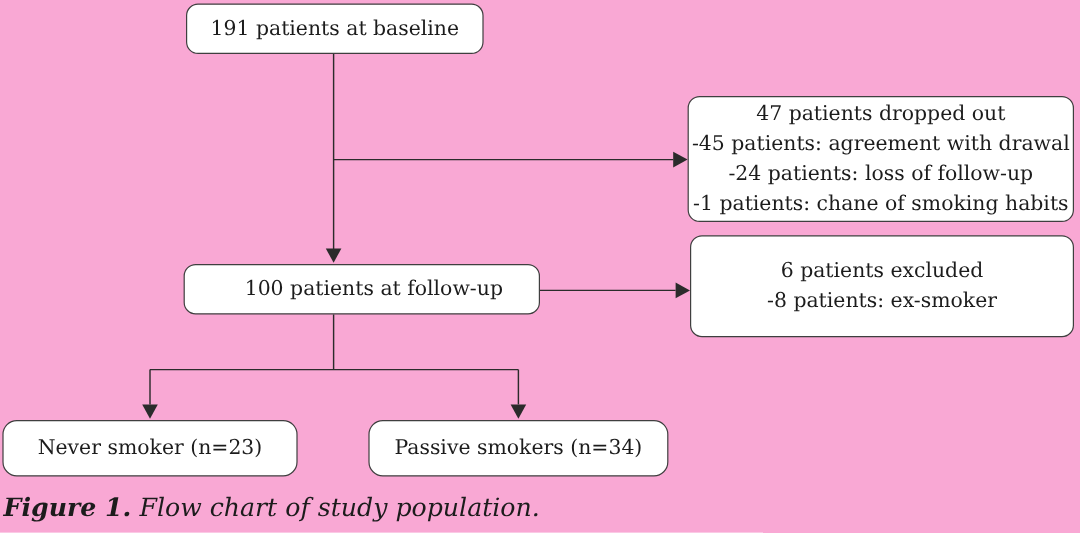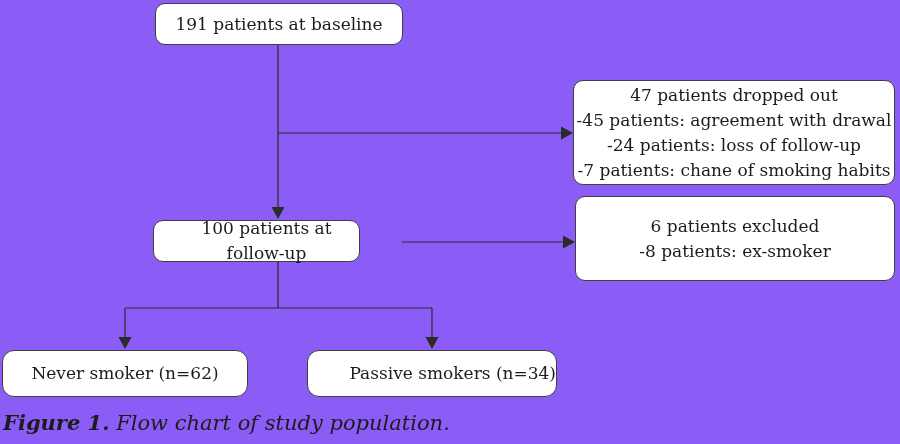--- a/index.html
+++ b/index.html
@@ -1,20 +1,20 @@
 <!DOCTYPE html>
 <html><head>
 <meta charset="utf-8">
 <style>
   html, body { margin: 0; padding: 0; background: #ffffff; }
   .stage {
     position: relative;
     width: 900px;
     height: 444px;
-    background: #8b5cf6;
+    background: #f9a8d4;
     font-family: "DejaVu Serif", serif;
     color: #1c1c1c;
     overflow: hidden;
   }
   svg.connectors {
     position: absolute;
     left: 0; top: 0;
     width: 900px; height: 444px;
   }
   .box {
@@ -26,24 +26,24 @@
     display: flex;
     flex-direction: column;
     align-items: center;
     justify-content: center;
     text-align: center;
     font-size: 17px;
     line-height: 25px;
   }
   .box-baseline { left: 155px; top: 3px;   width: 248px; height: 42px; }
   .box-dropped  { left: 573px; top: 80px;  width: 322px; height: 105px; }
-  .box-followup { left: 153px; top: 220px; width: 207px; height: 42px; padding-left: 20px; }
+  .box-followup { left: 153px; top: 220px; width: 297px; height: 42px; padding-left: 20px; }
   .box-excluded { left: 575px; top: 196px; width: 320px; height: 85px; }
   .box-never    { left: 2px;   top: 350px; width: 246px; height: 47px; border-radius: 12px; }
-  .box-passive  { left: 307px; top: 350px; width: 250px; height: 47px; border-radius: 12px; align-items: flex-end; }
+  .box-passive  { left: 307px; top: 350px; width: 250px; height: 47px; border-radius: 12px; }
   .caption {
     position: absolute;
     left: 3px; top: 410px;
     font-size: 21px;
     white-space: nowrap;
     font-style: italic;
   }
   .caption .cap-label { font-weight: bold; }
 </style>
 </head>
@@ -75,34 +75,34 @@
   </svg>
 
   <div class="box box-baseline">
     <div>191 patients at baseline</div>
   </div>
 
   <div class="box box-dropped">
     <div>47 patients dropped out</div>
     <div>-45 patients: agreement with drawal</div>
     <div>-24 patients: loss of follow-up</div>
-    <div>-7 patients: chane of smoking habits</div>
+    <div>-1 patients: chane of smoking habits</div>
   </div>
 
   <div class="box box-followup">
     <div>100 patients at follow-up</div>
   </div>
 
   <div class="box box-excluded">
     <div>6 patients excluded</div>
     <div>-8 patients: ex-smoker</div>
   </div>
 
   <div class="box box-never">
-    <div>Never smoker (n=62)</div>
+    <div>Never smoker (n=23)</div>
   </div>
 
   <div class="box box-passive">
     <div>Passive smokers (n=34)</div>
   </div>
 
   <div class="caption">
     <span class="cap-label">Figure 1.</span><span> Flow chart of study population.</span>
   </div>
 

